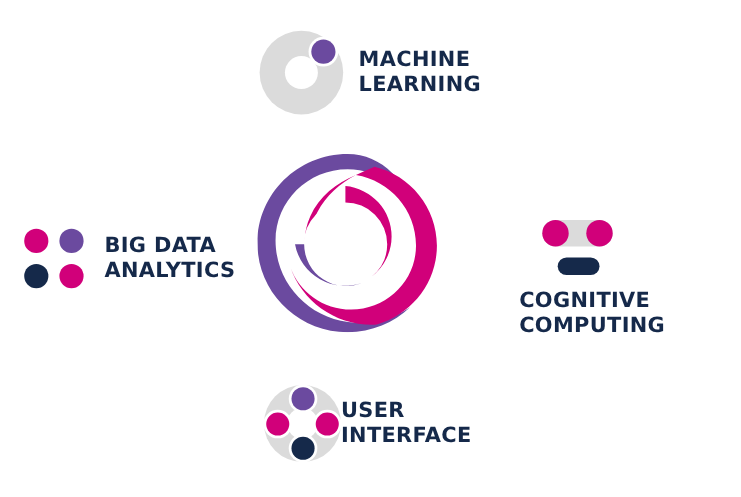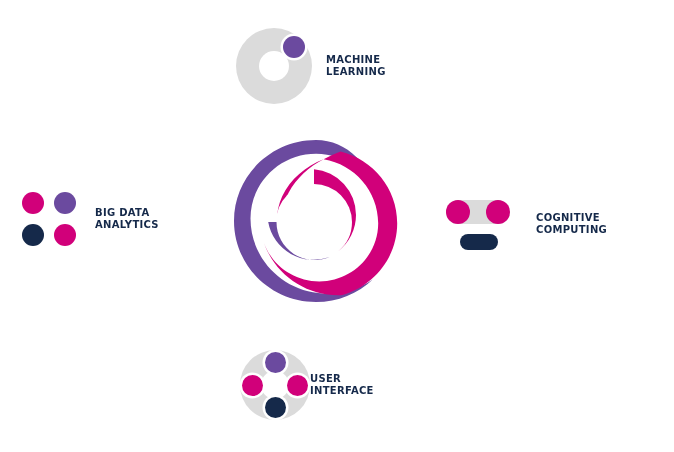--- a/index.html
+++ b/index.html
@@ -35,21 +35,21 @@
   
   .node {
     position: absolute;
     display: flex;
     flex-direction: row;
     align-items: center;
   }
 
   .node-label {
     font-weight: bold;
-    font-size: 10px;
+    font-size: 19px;
     line-height: 1.22;
     letter-spacing: 0.3px;
     color: #15294A;
     white-space: pre-line;
     text-transform: uppercase;
   }
 
   
   #node-machine-learning {
     left: 236px;
@@ -83,21 +83,21 @@
     width: 22px; height: 22px;
     border-radius: 50%;
     background: #6B4A9F;
     box-shadow: 0 0 0 2.5px #ffffff;
   }
   #node-machine-learning .node-label { margin-left: 14px; }
 
   
   #node-big-data {
     left: 22px;
-    top: 192px;
+    top: 208px;
     flex-direction: row;
     align-items: center;
   }
   .icon-bigdata {
     position: relative;
     width: 54px;
     height: 54px;
     flex: 0 0 54px;
   }
   .icon-bigdata .dot {
@@ -112,21 +112,21 @@
   .icon-bigdata .dot.br { left: 32px; top: 32px; }
   #node-big-data .node-label {
     margin-left: 19px;
     text-align: left;
   }
 
   
   #node-cognitive {
     left: 446px;
     top: 198px;
-    flex-direction: row;
+    flex-direction: column;
     align-items: center;
   }
   .icon-cognitive {
     position: relative;
     width: 64px;
     height: 52px;
     flex: 0 0 64px;
   }
   .icon-cognitive .bar-top {
     position: absolute;

